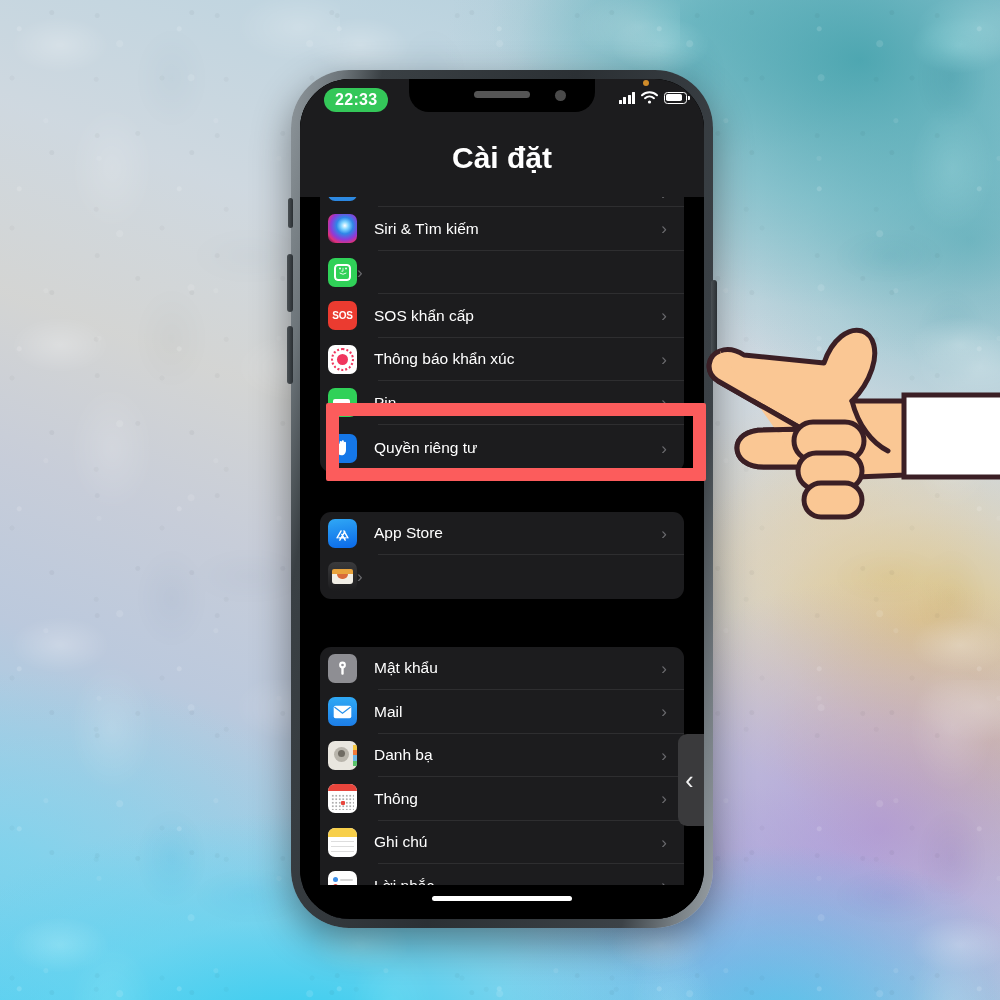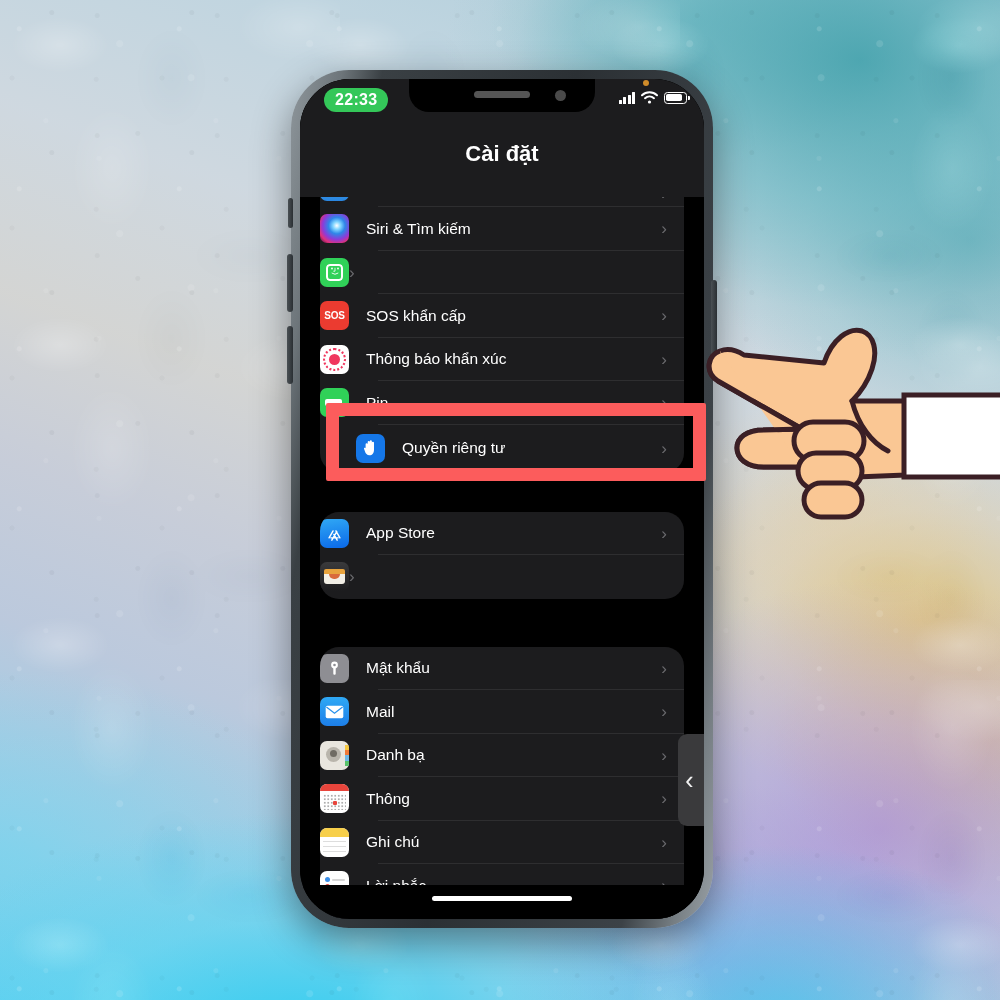--- a/index.html
+++ b/index.html
@@ -135,31 +135,31 @@
   .batt::after{
     content:"";position:absolute;right:-3.5px;top:3.2px;width:2px;height:4.5px;
     background:#fff;border-radius:0 1px 1px 0;
   }
   .batt span{
     position:absolute;left:1.4px;top:1.4px;bottom:1.4px;width:16px;
     background:#fff;border-radius:1.8px;display:block;
   }
   .nav-title{
     position:absolute;left:0;right:0;top:62px;text-align:center;
-    color:#fff;font-size:22px;font-weight:bold;z-index:9;
+    color:#fff;font-size:30px;font-weight:bold;z-index:9;
   }
 
   
   #list{position:absolute;left:0;right:0;top:0;bottom:0;padding-top:100px;}
   .group{
-    margin:0 20px 26px 20px;background:#1c1c1e;border-radius:19px;overflow:hidden;
+    margin:0 20px 26px 20px;background:#1c1c1e;border-radius:11px;overflow:hidden;
   }
   .group.partial-top{border-top-left-radius:0;border-top-right-radius:0;}
   .row{
-    display:flex;align-items:center;height:43.5px;position:relative;padding-left:0;
+    display:flex;align-items:center;height:43.5px;position:relative;padding-left:8px;
   }
   .row .ico{
     width:29px;height:29px;border-radius:7px;flex:0 0 29px;
     position:relative;overflow:hidden;
   }
   .row .lbl{
     flex:1;margin-left:17px;color:#fff;font-size:15.5px;
     white-space:nowrap;overflow:hidden;
   }
   .row .chev{
@@ -317,21 +317,21 @@
             <div class="sep"></div>
           </div>
 
           <div class="row">
             <div class="ico ic-batt"></div>
             <div class="lbl">Pin</div>
             <div class="chev">›</div>
             <div class="sep"></div>
           </div>
 
-          <div class="row" style="height:47px;margin-left:36px;">
+          <div class="row" style="height:47px;">
             <div class="ico ic-priv">
               <svg width="18" height="18" viewBox="0 0 18 18">
                 <path d="M3.6 9.6V5.3a1.05 1.05 0 0 1 2.1 0v3.1V3.1a1.05 1.05 0 0 1 2.1 0v5.3V2.4a1.05 1.05 0 0 1 2.1 0v6V3.8a1.05 1.05 0 0 1 2.1 0v6.9c0 3.3-1.7 5.6-4.5 5.6-2.6 0-3.9-1.9-4.5-3.8l-1-2.8c-.3-.9 1-1.5 1.5-.6z" fill="#fff"></path>
               </svg>
             </div>
             <div class="lbl">Quyền riêng tư</div>
             <div class="chev">›</div>
           </div>
         </div>
 

